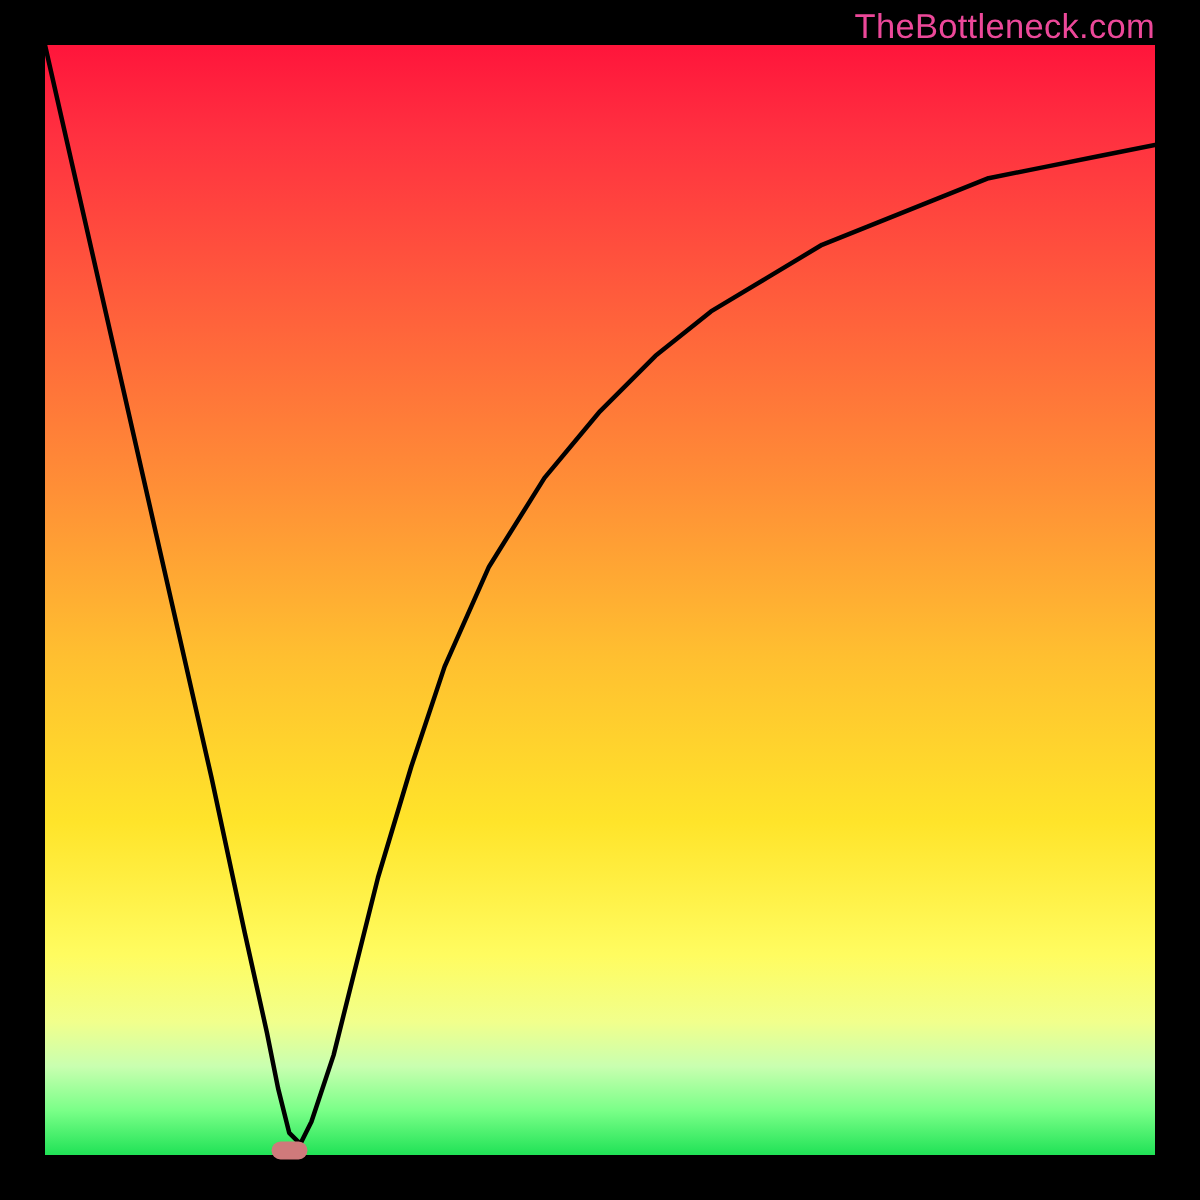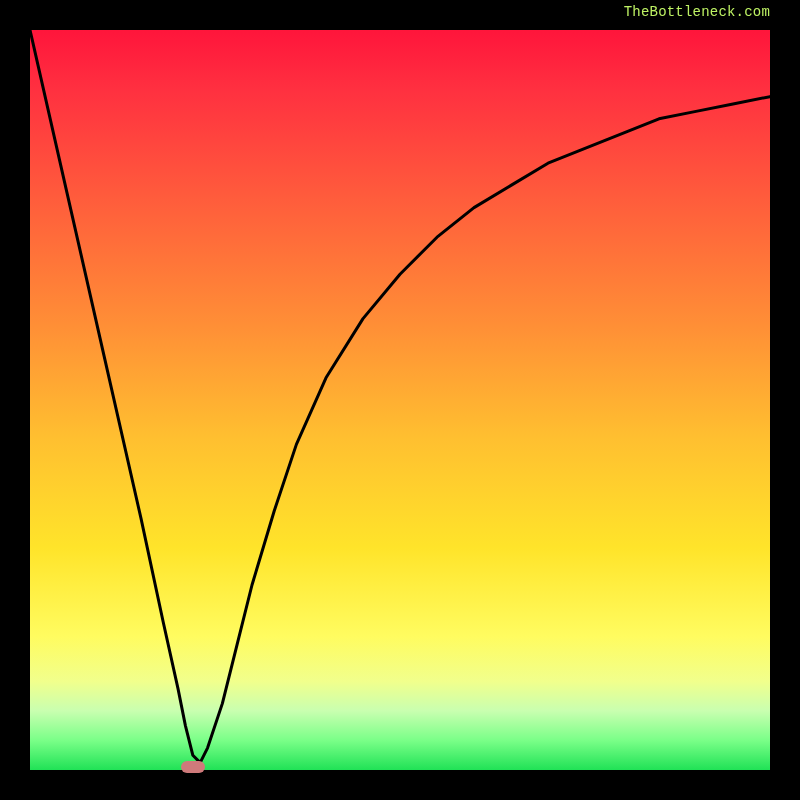--- a/index.html
+++ b/index.html
@@ -46,24 +46,23 @@
     top: 0;
     left: 0;
     width: 740px;
     height: 740px;
     display: block;
   }
   .watermark {
     position: absolute;
     top: 4px;
     right: 30px;
-    color: #bef264;
-    font-size: 14px;
+    color: #ec4899;
+    font-size: 23px;
     letter-spacing: 0.2px;
-    font-family: Liberation Mono, monospace;
   }
   .marker {
     position: absolute;
     width: 24px;
     height: 12px;
     background: #cf7a7b;
     border-radius: 6px;
   }
 </style>
 </head>

